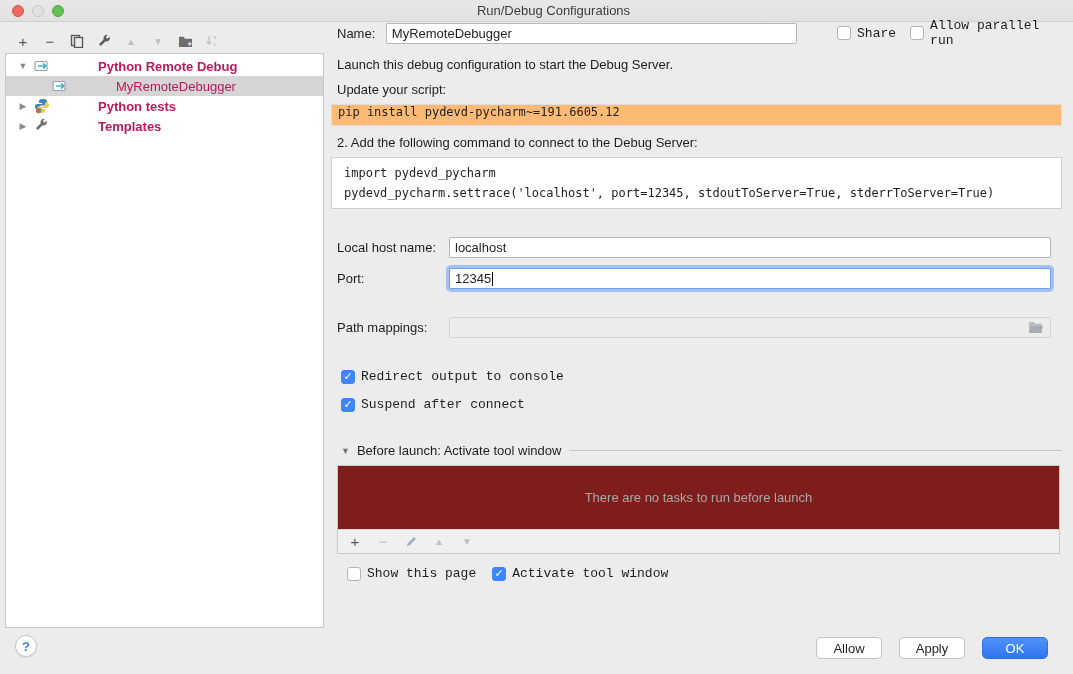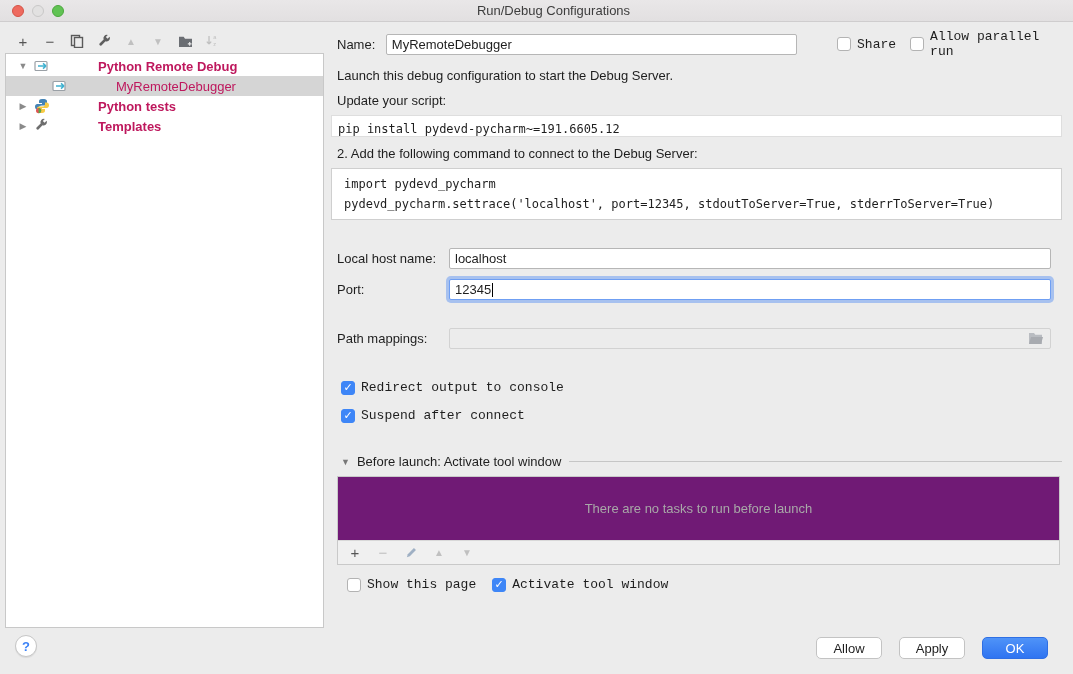--- a/index.html
+++ b/index.html
@@ -46,41 +46,41 @@
   .tree-row.selected { background: #d5d5d5; }
   .tree-row .lbl { color: #be185d; margin-left: 44px; }
   .tree-row .lbl.bold { font-weight: bold; }
   .indent-child { margin-left: 46px; }
 
   
   .right-pane { position: absolute; left: 331px; top: 22px; width: 731px; }
   .pad { padding-left: 6px; }
   .row { display: flex; align-items: center; }
 
-  .name-row { margin-top: 11px; height: 22px; }
+  .name-row { height: 22px; }
   .name-row label { width: 52px; }
   .field {
     background: #fff; border: 1px solid #b6b6b6; border-radius: 2px;
     height: 21px; font: 13px "Liberation Sans", sans-serif; color: #1e1e1e;
     padding: 0 5px; outline: none;
   }
   input.field { height: 21px; }
   .name-input { width: 437px; }
 
   .cb { width: 14px; height: 14px; border: 1px solid #b3b3b3; border-radius: 3px; background: #fff;
         display: inline-flex; align-items: center; justify-content: center; flex: 0 0 auto; }
   .cb.checked { background: #3e86f7; border-color: #3e86f7; color: #fff; font-size: 11px; line-height: 1; }
   .cb-label { margin-left: 6px; font-family: Liberation Mono, monospace; }
 
   .text-line { line-height: 17px; margin-top: 8px; }
   .mono { font-family: "DejaVu Sans Mono", monospace; font-size: 12px; }
 
   .pip-strip {
-    margin-top: 6px; height: 22px; background: #ffffff; border: 1px solid #dedede;
-    display: flex; align-items: flex-end; padding-left: 6px;
+    margin-top: 6px; height: 22px; background: #fdba74; border: 1px solid #dedede;
+    display: flex; align-items: flex-start; padding-left: 6px;
   }
   .code-block {
     margin-top: 6px; background: #fff; border: 1px solid #cfcfcf;
     padding: 5px 12px; line-height: 20px;
   }
 
   .form-row { display: flex; align-items: center; margin-top: 10px; }
   .form-row .f-label { width: 118px; flex: 0 0 auto; padding-left: 6px; }
   .wide-field { width: 602px; }
   .focused {
@@ -94,21 +94,21 @@
     padding-right: 6px;
   }
 
   .check-row { display: flex; align-items: center; margin-top: 13px; padding-left: 10px; }
 
   .bl-header { display: flex; align-items: center; margin-top: 31px; padding-left: 10px; }
   .bl-header .tri { font-size: 9px; color: #777; margin-right: 7px; }
   .bl-header .bl-line { flex: 1; height: 1px; background: #c6c6c6; margin-left: 8px; }
 
   .task-wrap { margin-top: 7px; margin-left: 6px; width: 723px; border: 1px solid #c9c9c9; }
-  .task-empty { height: 64px; background: #701a75; display: flex; align-items: center; justify-content: center;
+  .task-empty { height: 64px; background: #7f1d1d; display: flex; align-items: center; justify-content: center;
                 color: #a8a8a8; border-bottom: 1px solid #d8d8d8; }
   .task-toolbar { height: 23px; background: #f0f0f0; display: flex; align-items: center; gap: 10px; padding-left: 8px; }
 
   .page-opts { display: flex; align-items: center; margin-top: 12px; padding-left: 16px; }
 
   
   .bottom-bar { position: absolute; left: 0; right: 0; bottom: 0; height: 46px; }
   .help-btn {
     position: absolute; left: 15px; top: 7px; width: 22px; height: 22px; border-radius: 50%;
     background: #fff; border: 1px solid #c6c6c6; color: #3b82f7; font-weight: bold;

